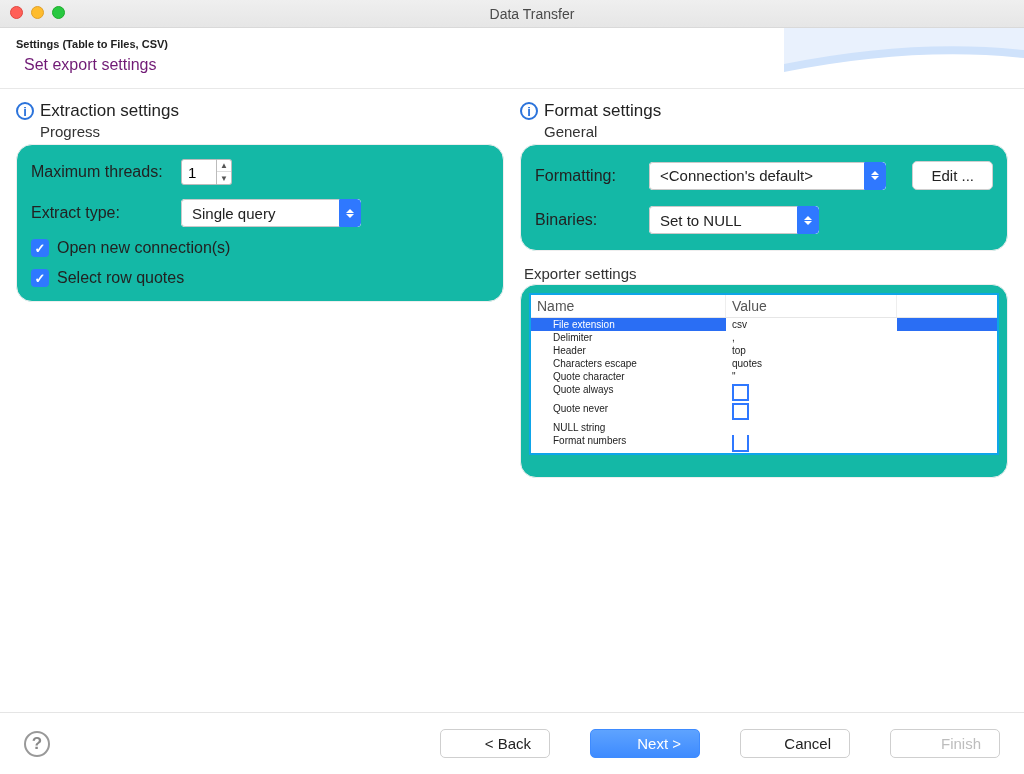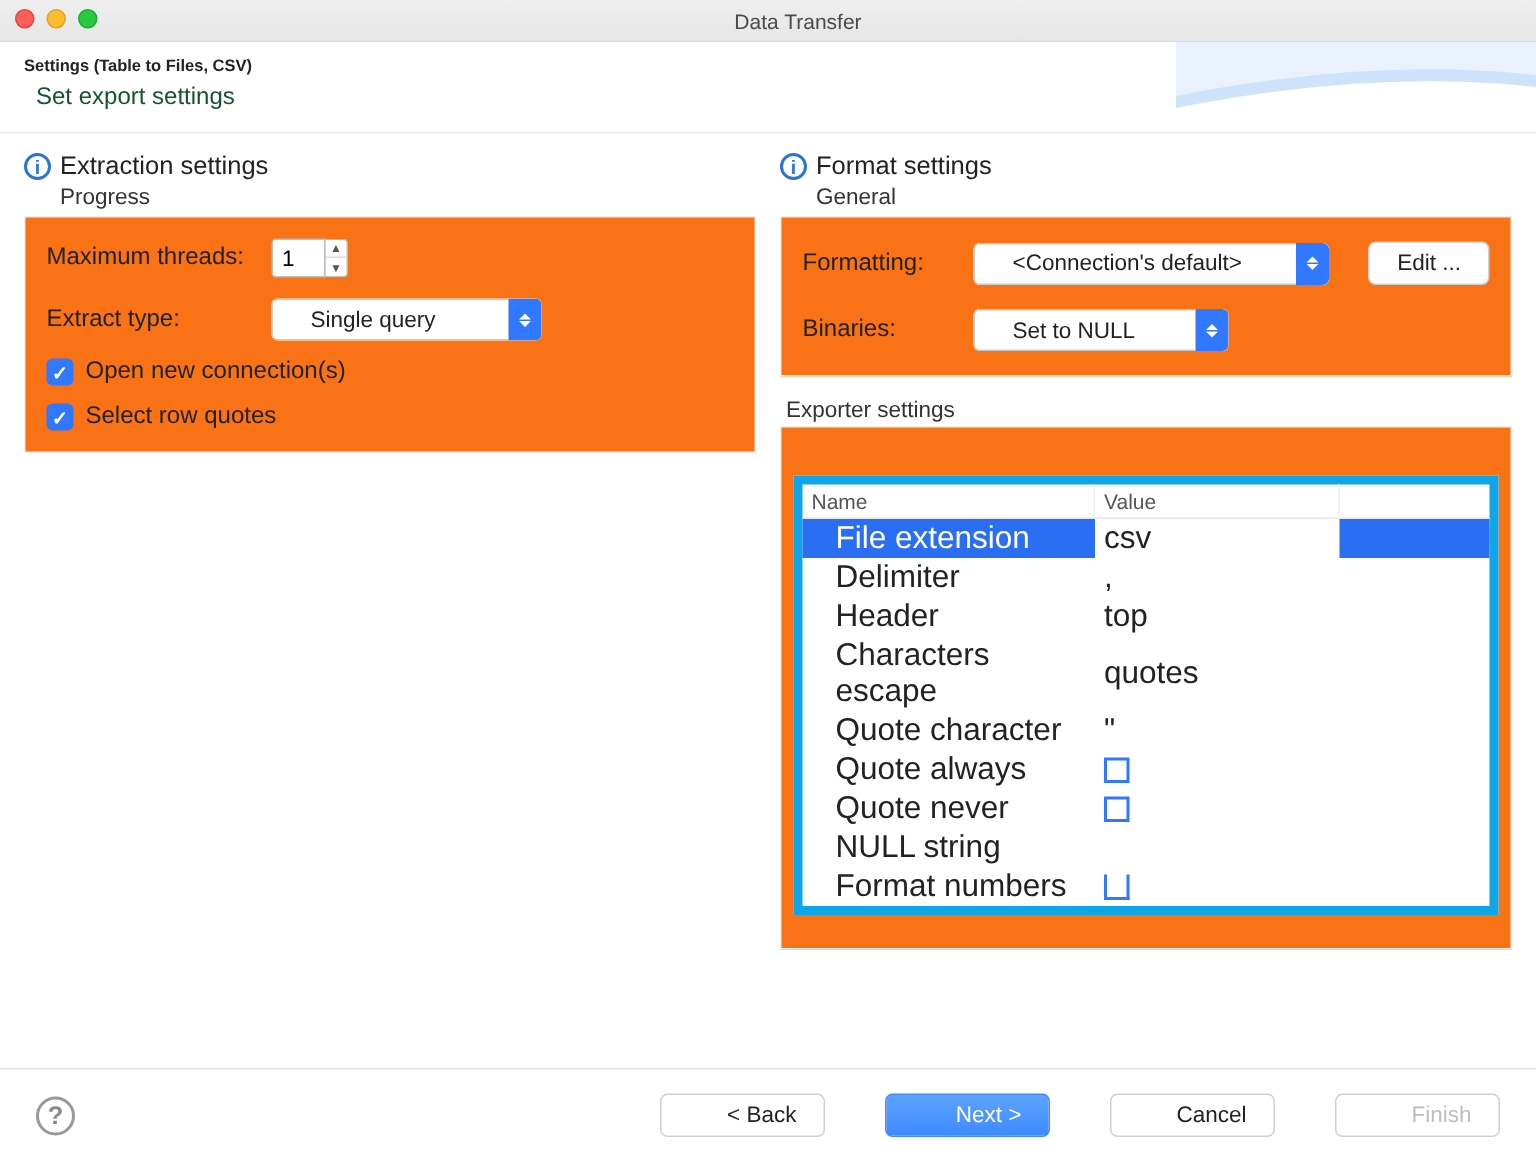--- a/index.html
+++ b/index.html
@@ -7,55 +7,55 @@
   .titlebar { height: 28px; background: linear-gradient(#efefef,#e6e6e6); border-bottom: 1px solid #d9d9d9; display: flex; align-items: center; position: relative; }
   .traffic { position: absolute; left: 10px; top: 6px; display: flex; gap: 8px; }
   .tl { width: 13px; height: 13px; border-radius: 50%; }
   .tl.red { background: #ff5f57; border:1px solid #e14640;}
   .tl.yellow { background: #febc2e; border:1px solid #e1a028;}
   .tl.green { background: #28c840; border:1px solid #1dad2b;}
   .titlebar .title { margin: 0 auto; font-size: 14px; color: #4a4a4a; padding-left: 40px; }
   .header { padding: 10px 16px 14px 16px; border-bottom: 1px solid #e8e8e8; position: relative; background: #fff; }
   .header-swoosh { position:absolute; right:0; top:0; width:240px; height:70px; }
   .header h1 { font-size: 11px; font-weight: 600; margin-bottom: 6px; }
-  .header .sub { font-size: 16px; color:#14532d; margin-left: 8px; }
+  .header .sub { font-size: 16px; color:#701a75; margin-left: 8px; }
   .body { display: flex; gap: 16px; padding: 12px 16px 0 16px; height: 580px; }
   .col { flex: 1; }
   .section-title { display: flex; align-items: center; gap: 6px; font-size: 17px; font-weight: 400; margin-bottom: 2px;}
   .info-ico { width:18px;height:18px;border-radius:50%;border:2px solid #2b73db;display:inline-flex;align-items:center;justify-content:center;color:#2b73db;font-weight:700;font-size:13px;line-height:1;}
   .group-label { font-size: 15px; color:#333; margin: 2px 0 4px 24px;}
-  .panel { background:#f97316; border:1px solid #eeeeee; border-radius:0; padding: 14px 14px 14px 14px; }
+  .panel { background:#14b8a6; border:1px solid #eeeeee; border-radius:16px; padding: 14px 14px 14px 14px; }
   .panel.progress .row { display:flex; align-items:center; margin-bottom: 14px; }
   .panel.progress .row.last{margin-bottom:2px;}
   .panel.progress .lbl { width: 150px; font-size: 16px;}
   .spinner { display:flex; align-items:center; }
   .spinner input { width: 36px; height:26px; border:1px solid #bcbcbc; border-radius:3px 0 0 3px; padding:2px 6px; font-size:15px; background:#fff;}
   .spinner .btns { display:flex; flex-direction:column; border:1px solid #bcbcbc; border-left:none; border-radius:0 3px 3px 0; background:#fff;}
   .spinner .btns div{width:14px;height:12px;display:flex;align-items:center;justify-content:center;font-size:8px;color:#555;border-bottom:1px solid #ddd;}
   .spinner .btns div:last-child{border-bottom:none;}
   .mac-select { display:inline-flex; background:#fff; border-radius:4px; overflow:hidden; height:28px; }
-  .mac-select .sel-text { padding:4px 25px; font-size:15px; border:1px solid #c9c9c9; border-right:none; border-radius:4px 0 0 4px; flex:1; display:flex;align-items:center;}
+  .mac-select .sel-text { padding:4px 10px; font-size:15px; border:1px solid #c9c9c9; border-right:none; border-radius:4px 0 0 4px; flex:1; display:flex;align-items:center;}
   .mac-select .sel-caret { width:22px; background:#2f78ff;border-radius:0 4px 4px 0;display:flex;flex-direction:column;align-items:center;justify-content:center;gap:1px;border:1px solid #2f78ff;}
   .mac-select .sel-caret::before{content:'';border-left:4px solid transparent;border-right:4px solid transparent;border-bottom:4px solid #fff;}
   .mac-select .sel-caret::after{content:'';border-left:4px solid transparent;border-right:4px solid transparent;border-top:4px solid #fff;}
   .chk-row { display:flex; align-items:center; gap:8px; margin-top: 12px; font-size:16px;}
   .chk { width:18px; height:18px;border-radius:4px;background:#2f78ff;display:inline-flex;align-items:center;justify-content:center;color:#fff;font-size:13px;font-weight:700;}
   .general-grid { display:grid; grid-template-columns: 100px 1fr auto; gap: 16px 14px; align-items:center; }
   .general-grid .glabel{font-size:16px;}
   .btn { background:#fff;border:1px solid #cfcfcf;border-radius:5px;padding:5px 18px;font-size:15px;cursor:pointer; display:inline-block; text-align:right; min-width:80px;margin-left:12px;}
   .btn.primary { background: linear-gradient(#5ea3ff,#3e8bff); color:#fff;border:1px solid #3e8bff;}
   .btn.disabled { color:#bdbdbd; }
   .exporter-label{font-size:15px;color:#333;margin:14px 0 2px 4px;}
-  .table-wrap { background:#fff; border:6px solid #0ea5e9;margin-top:24px;}
+  .table-wrap { background:#fff; border:2px solid #0ea5e9;}
   .thead { display:flex; border-bottom:1px solid #e6e6e6; font-size:14px;color:#555;}
   .thead div{padding:3px 6px;border-right:1px solid #eee;}
   .th-name{width:195px;}
   .th-value{flex:1;}
   .th-edit{width:100px;border-right:none!important;}
-  .tbody .trow{display:flex;font-size:21px;}
+  .tbody .trow{display:flex;font-size:10px;}
   .tbody .trow .c-name{width:195px;padding:1px 6px 1px 22px;}
   .tbody .trow .c-value{flex:1;padding:1px 6px;display:flex;align-items:center;}
   .tbody .trow .c-edit{width:100px;}
   .tbody .trow.selected .c-name{background:#2a6ef4;color:#fff;}
   .tbody .trow.selected .c-edit{background:#2a6ef4;}
   .footer { position:absolute; bottom:0; left:0; right:0; height:62px; border-top:1px solid #e5e5e5; background:#fff; display:flex; align-items:center; padding:0 24px;}
   .footer .help{width:26px;height:26px;border-radius:50%;border:2px solid #999;color:#888;display:flex;align-items:center;justify-content:center;font-size:17px;font-weight:600;}
   .footer .btns-row{margin-left:auto;display:flex;gap:28px;padding-left:36px;}
   .page-wrap{position:relative;height:746px;}
   .chkbox-icon{width:17px;height:17px;border:2px solid #2f78ff;display:inline-block;}

